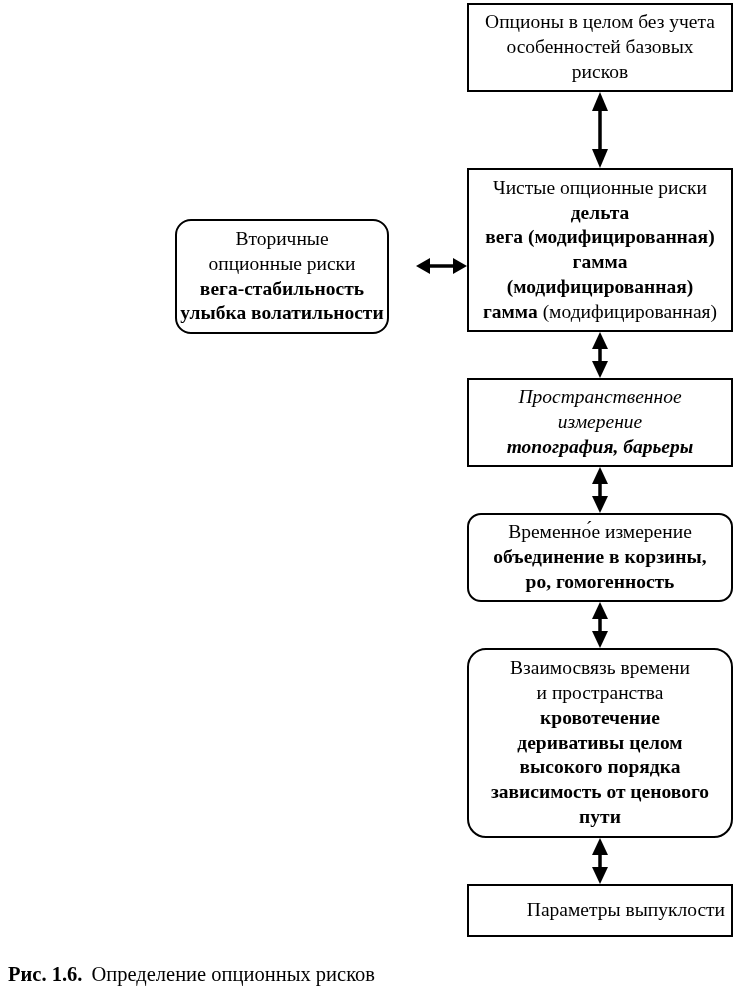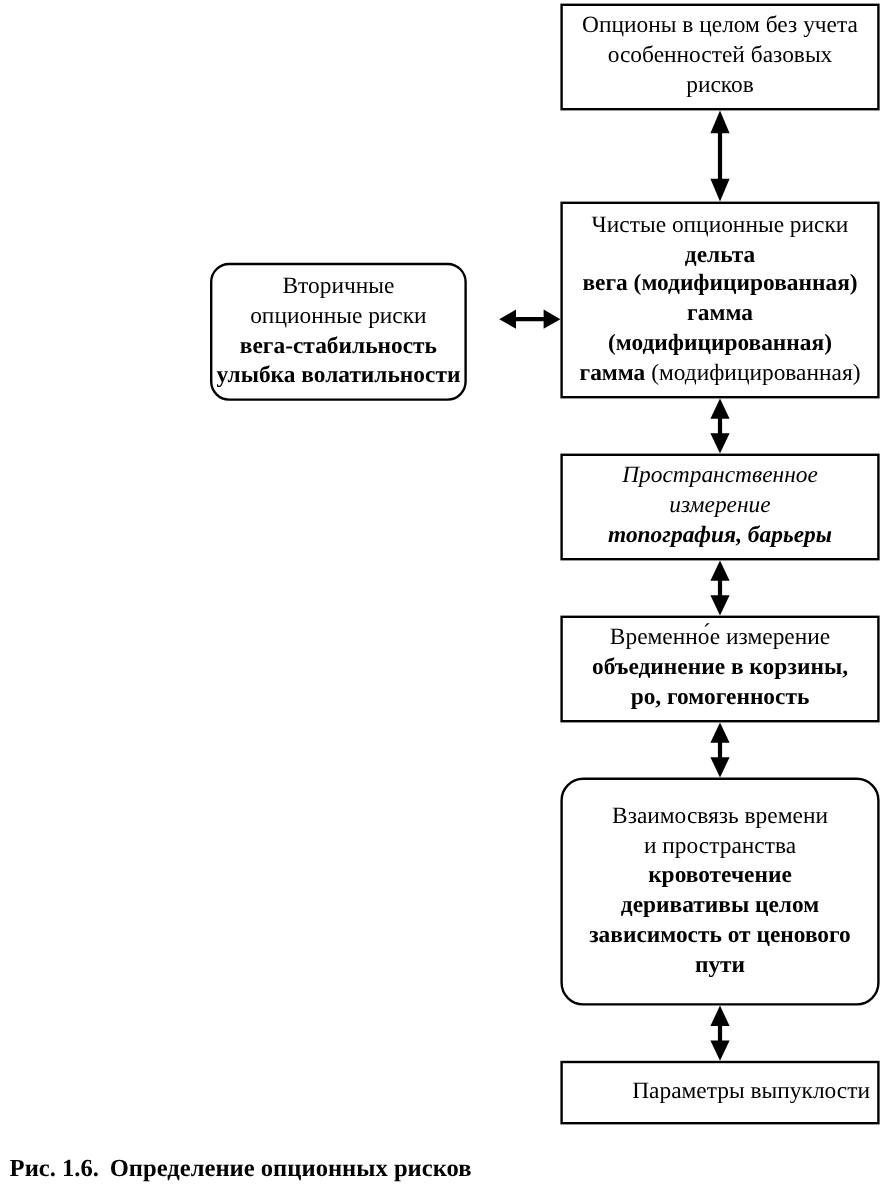--- a/index.html
+++ b/index.html
@@ -35,21 +35,21 @@
     line-height: 1.27;
     padding: 2px 6px;
   }
   .box .ln { display: block; white-space: nowrap; }
   .box .ln.b { font-weight: bold; }
 
   
   #box-options-overall   { left: 467px; top: 3px;   width: 266px; height: 89px; }
   #box-pure-option-risks { left: 467px; top: 168px; width: 266px; height: 164px; }
   #box-spatial-dim       { left: 467px; top: 378px; width: 266px; height: 89px; font-style: italic; }
-  #box-temporal-dim      { left: 467px; top: 513px; width: 266px; height: 89px; }
+  #box-temporal-dim      { left: 467px; top: 513px; width: 266px; height: 89px; border-radius: 14px; }
   #box-time-space-link   { left: 467px; top: 648px; width: 266px; height: 190px; border-radius: 19px; }
   #box-convexity-params  { left: 467px; top: 884px; width: 266px; height: 53px; align-items: flex-end; }
 
   
   #box-secondary-risks   { left: 175px; top: 219px; width: 214px; height: 115px; border-radius: 16px; }
 
   
   .conn {
     position: absolute;
     overflow: visible;
@@ -58,21 +58,21 @@
 
   #caption {
     position: absolute;
     left: 8px;
     top: 962px;
     font-size: 20.5px;
     line-height: 1.2;
     white-space: nowrap;
   }
   #caption .fig-label { font-weight: bold; }
-  #caption .fig-text { font-weight: bold; padding-left: 9px; margin-top: 40px; }
+  #caption .fig-text { font-weight: normal; padding-left: 9px; margin-top: 40px; }
 </style>
 </head>
 <body>
 
 <div id="diagram">
 
   <div class="box" id="box-options-overall">
     <span class="ln">Опционы в целом без учета</span>
     <span class="ln">особенностей базовых</span>
     <span class="ln">рисков</span>
@@ -144,20 +144,21 @@
       <polygon points="10,0 18,17 2,17" fill="#000"></polygon>
       <polygon points="10,46 18,29 2,29" fill="#000"></polygon>
     </svg>
   </div>
 
   <div class="box" id="box-time-space-link">
     <span class="ln">Взаимосвязь времени</span>
     <span class="ln">и пространства</span>
     <span class="ln b">кровотечение</span>
     <span class="ln b">деривативы целом</span>
+    <span class="ln b">высокого порядка</span>
     <span class="ln b">зависимость от ценового</span>
     <span class="ln b">пути</span>
   </div>
 
   <div class="conn" style="left:590px; top:838px;">
     <svg width="20" height="46" viewBox="0 0 20 46">
       <line x1="10" y1="14" x2="10" y2="32" stroke="#000" stroke-width="3.5"></line>
       <polygon points="10,0 18,17 2,17" fill="#000"></polygon>
       <polygon points="10,46 18,29 2,29" fill="#000"></polygon>
     </svg>

